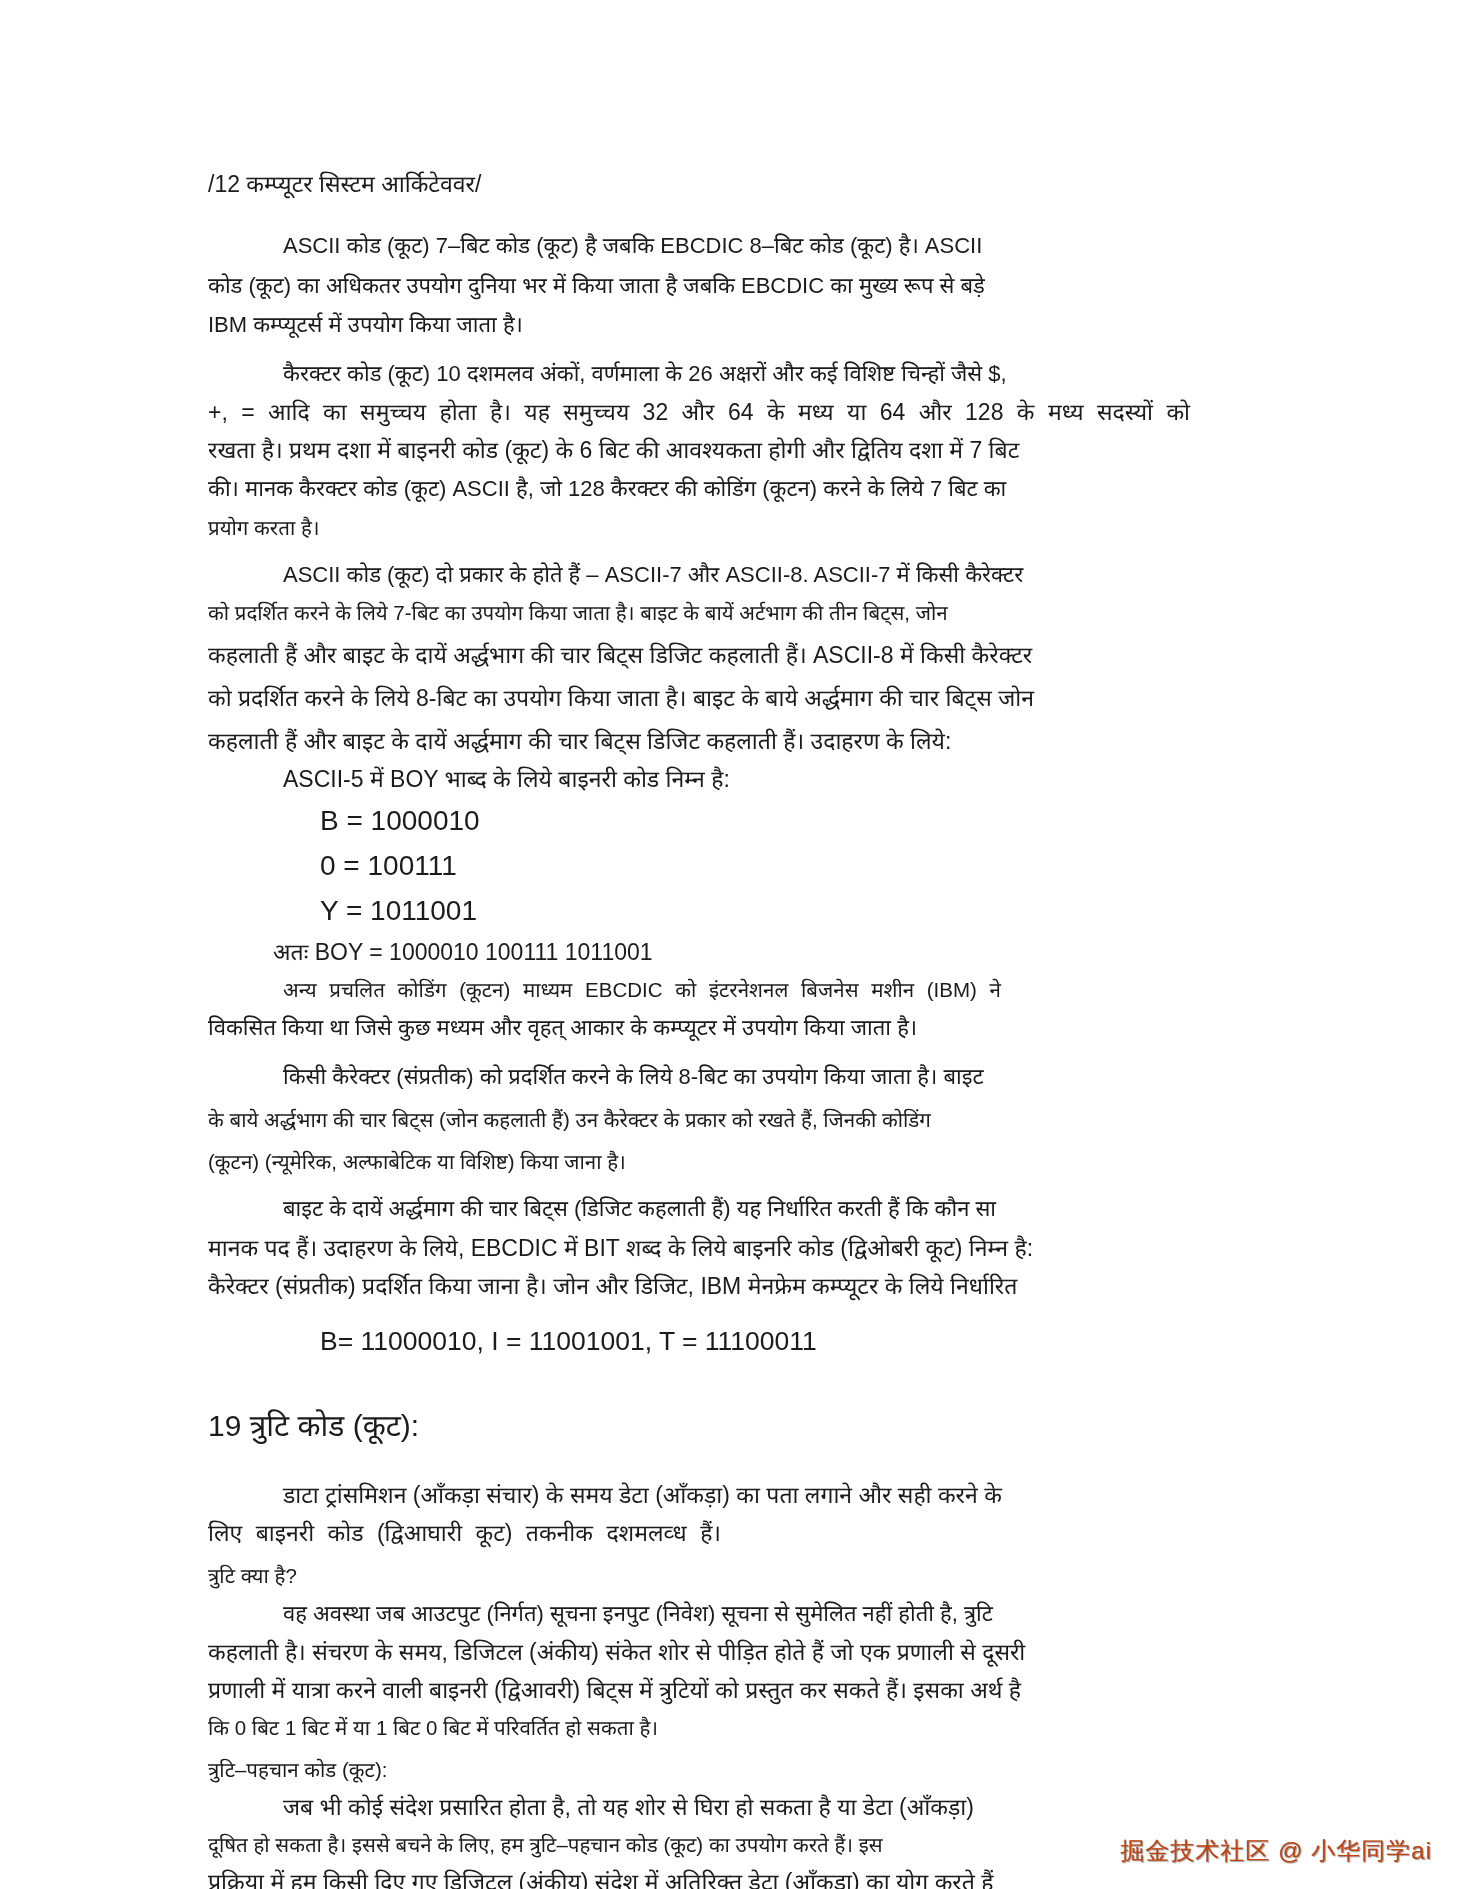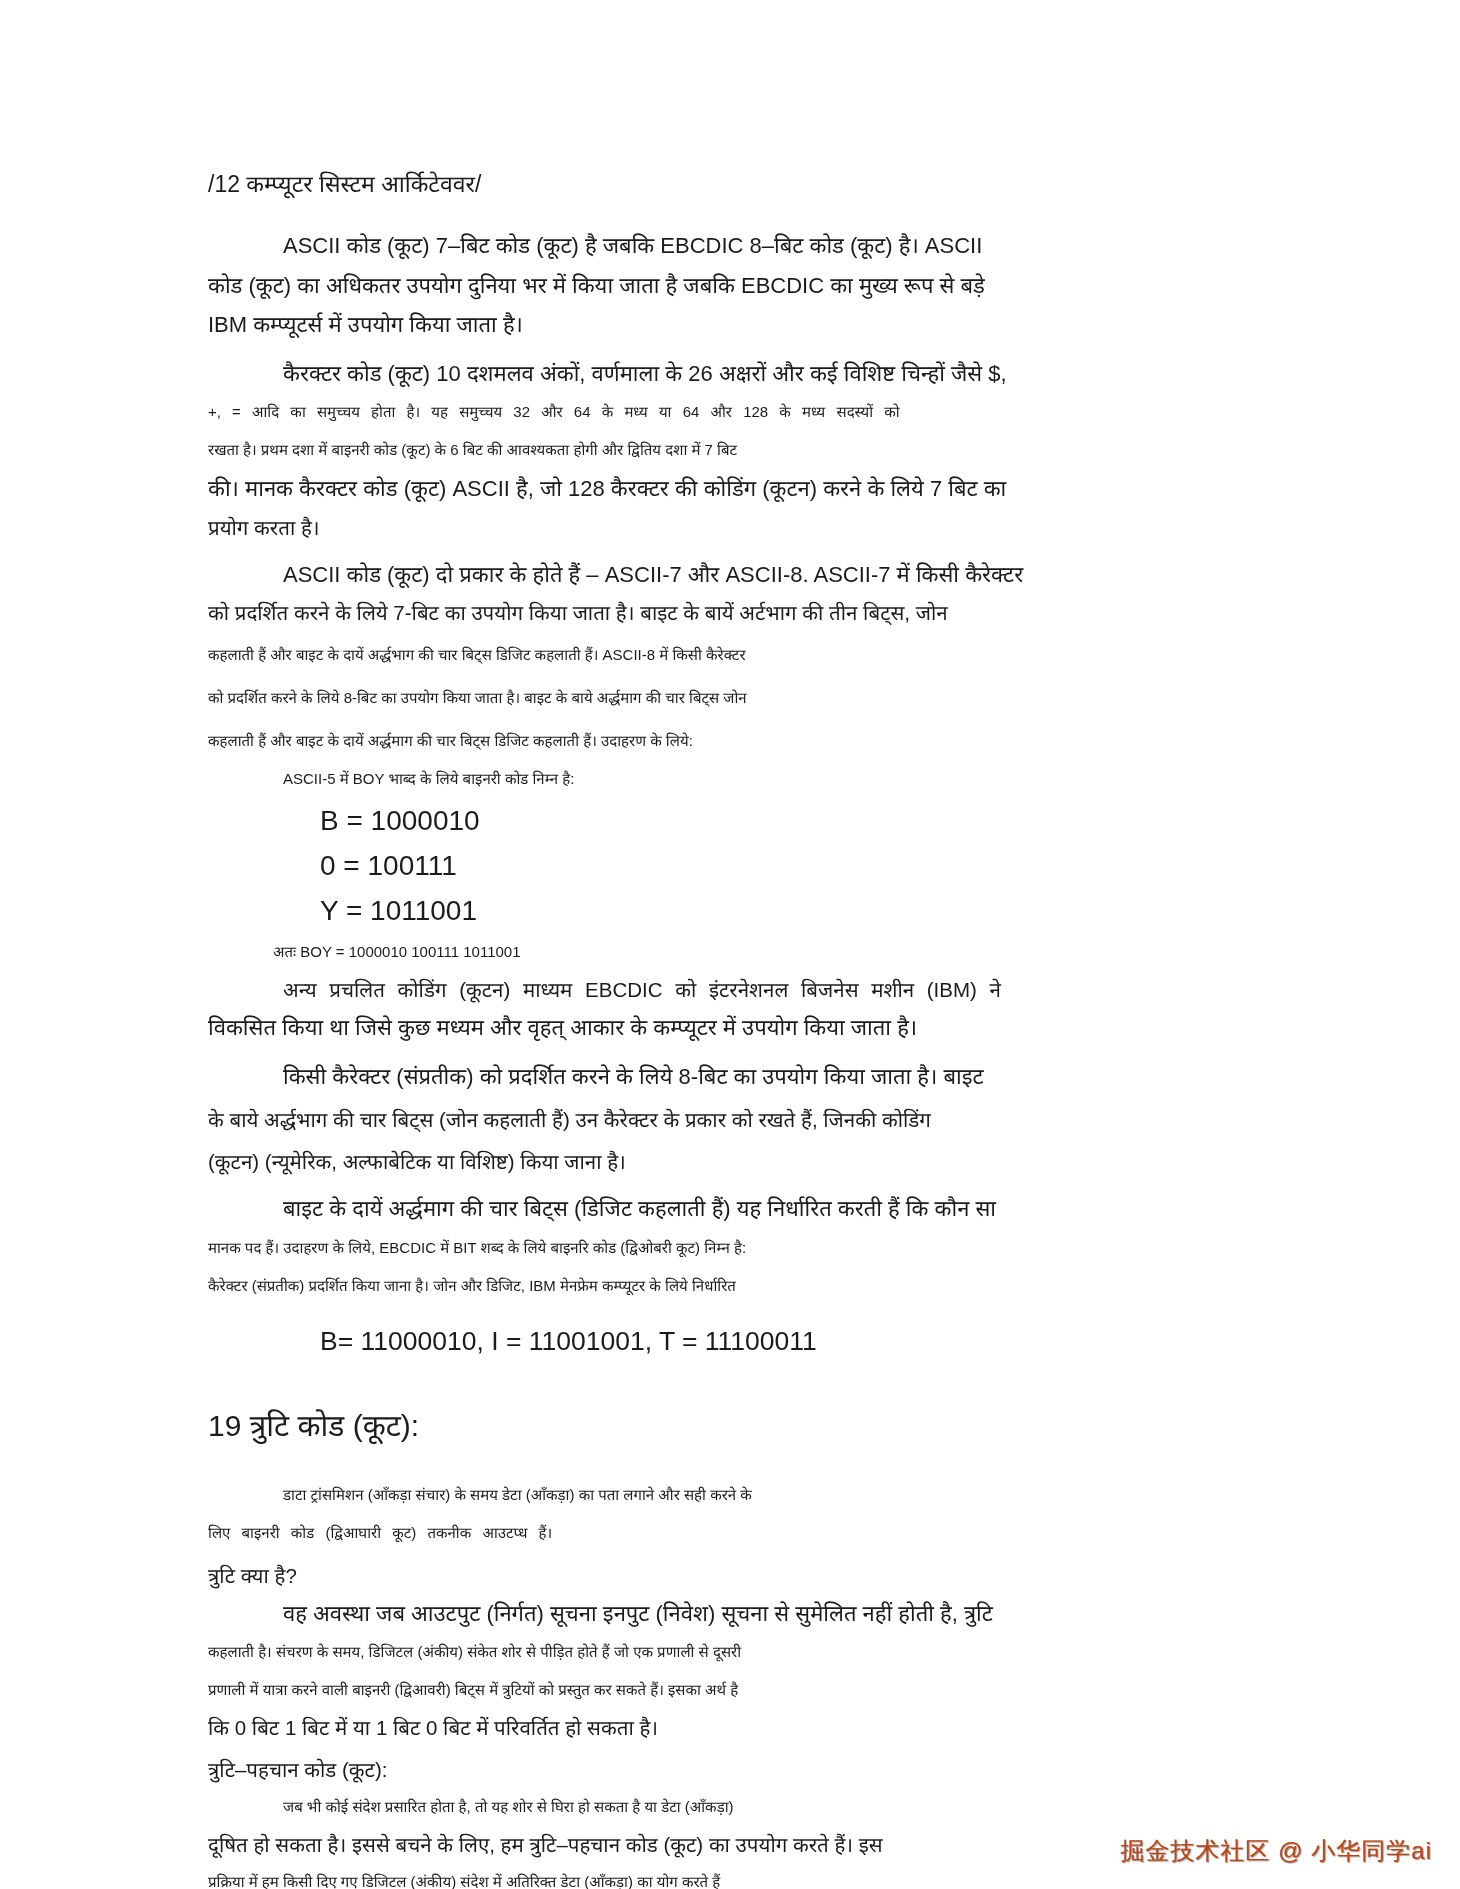--- a/index.html
+++ b/index.html
@@ -11,21 +11,21 @@
     color: #1b1b1b;
     overflow: hidden;
   }
   .page { position: absolute; inset: 0; }
   .content {
     position: absolute;
     left: 208px; top: 168px;
     width: 1052px;
   }
   .hdr { font-size: 23px; line-height: 32px; }
-  .ln  { font-size: 15px; line-height: 38px; }
+  .ln  { font-size: 23px; line-height: 38px; }
   .s   { font-size: 20.5px; line-height: 37px; }
   .l   { font-size: 22px; line-height: 39.5px; }
   .ind  { text-indent: 75px; }
   .ind2 { margin-left: 65px; }
   .code { margin-left: 112px; font-size: 28px; line-height: 45px; }
   .code-lg { margin-left: 112px; font-size: 26.5px; line-height: 46px; margin-top: 13px; }
   .h1 { font-size: 30px; line-height: 40px; margin-top: 42px; margin-bottom: 30px; }
   .gap-xs { margin-top: 5px; }
   .gap-sm { margin-top: 9px; }
   .gap-lg { margin-top: 26px; }
@@ -78,21 +78,21 @@
     <div class="ln s gap-xs">(कूटन) (न्यूमेरिक, अल्फाबेटिक या विशिष्ट) किया जाना है।</div>
 
     <div class="ln l ind gap-sm">बाइट के दायें अर्द्धमाग की चार बिट्स (डिजिट कहलाती हैं) यह निर्धारित करती हैं कि कौन सा</div>
     <div class="ln">मानक पद हैं। उदाहरण के लिये, EBCDIC में BIT शब्द के लिये बाइनरि कोड (द्विओबरी कूट) निम्न है:</div>
     <div class="ln">कैरेक्टर (संप्रतीक) प्रदर्शित किया जाना है। जोन और डिजिट, IBM मेनफ्रेम कम्प्यूटर के लिये निर्धारित</div>
     <div class="ln code-lg">B= 11000010,  I = 11001001, T = 11100011</div>
 
     <div class="ln h1">19 त्रुटि कोड (कूट):</div>
 
     <div class="ln ind">डाटा ट्रांसमिशन (आँकड़ा संचार) के समय डेटा (आँकड़ा) का पता लगाने और सही करने के</div>
-    <div class="ln wsp">लिए बाइनरी कोड (द्विआघारी कूट) तकनीक आउटप्ध हैं।</div>
+    <div class="ln wsp">लिए बाइनरी कोड (द्विआघारी कूट) तकनीक दशमलव्ध हैं।</div>
     <div class="ln s gap-xs">त्रुटि क्या है?</div>
 
     <div class="ln l ind">वह अवस्था जब आउटपुट (निर्गत) सूचना इनपुट (निवेश) सूचना से सुमेलित नहीं होती है, त्रुटि</div>
     <div class="ln">कहलाती है। संचरण के समय, डिजिटल (अंकीय) संकेत शोर से पीड़ित होते हैं जो एक प्रणाली से दूसरी</div>
     <div class="ln">प्रणाली में यात्रा करने वाली बाइनरी (द्विआवरी) बिट्स में त्रुटियों को प्रस्तुत कर सकते हैं। इसका अर्थ है</div>
     <div class="ln s">कि 0 बिट 1 बिट में या 1 बिट 0 बिट में परिवर्तित हो सकता है।</div>
 
     <div class="ln s gap-xs">त्रुटि–पहचान  कोड (कूट):</div>
     <div class="ln ind">जब भी कोई संदेश प्रसारित होता है, तो यह शोर से घिरा हो सकता है या डेटा (आँकड़ा)</div>
     <div class="ln s">दूषित हो सकता है। इससे बचने के लिए, हम त्रुटि–पहचान कोड (कूट) का उपयोग करते हैं। इस</div>

